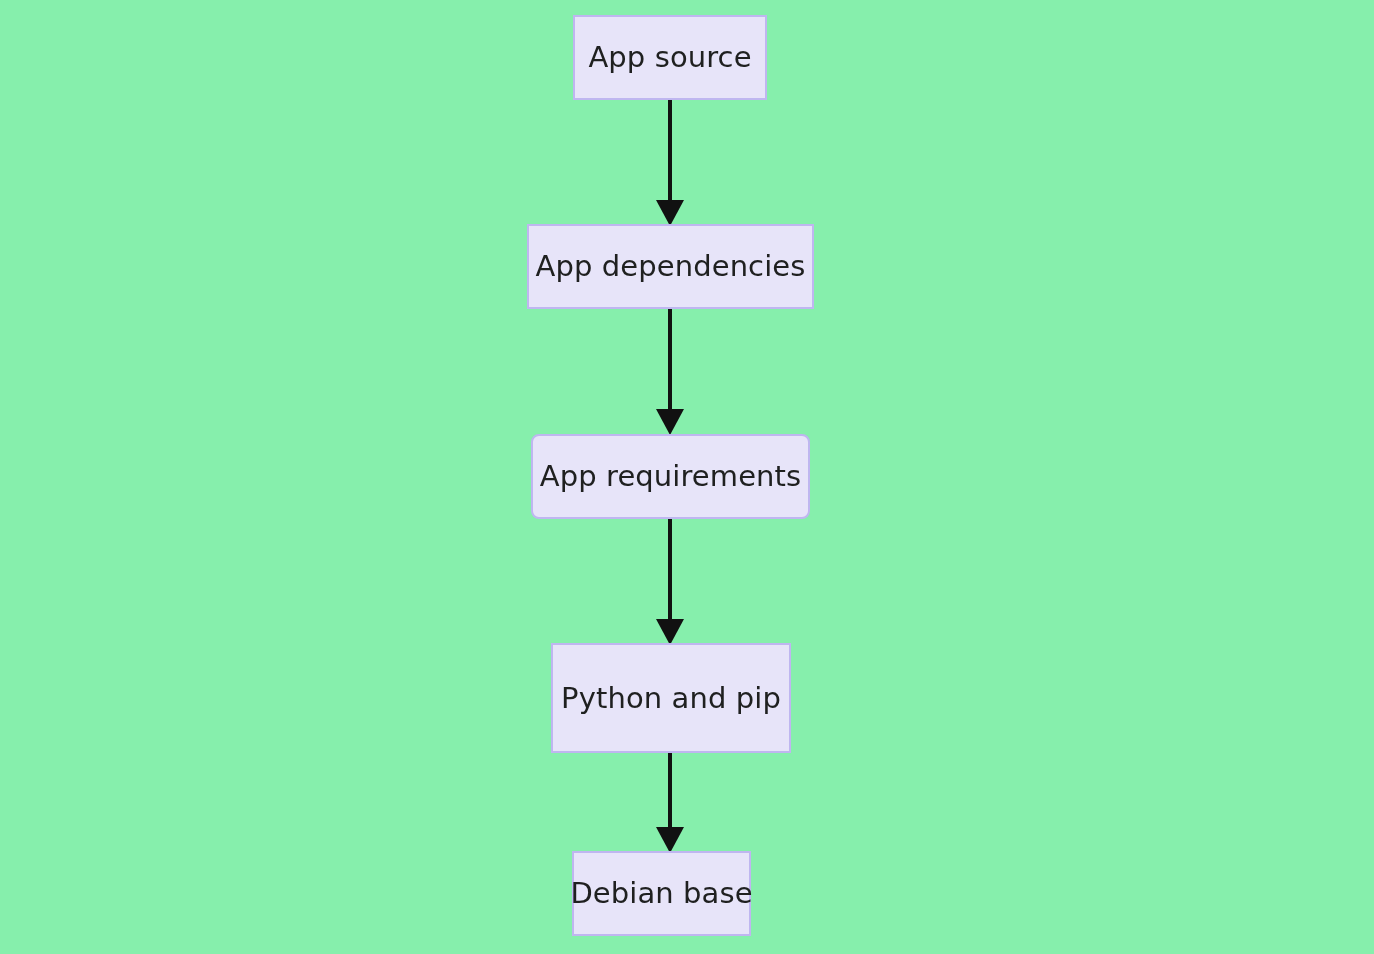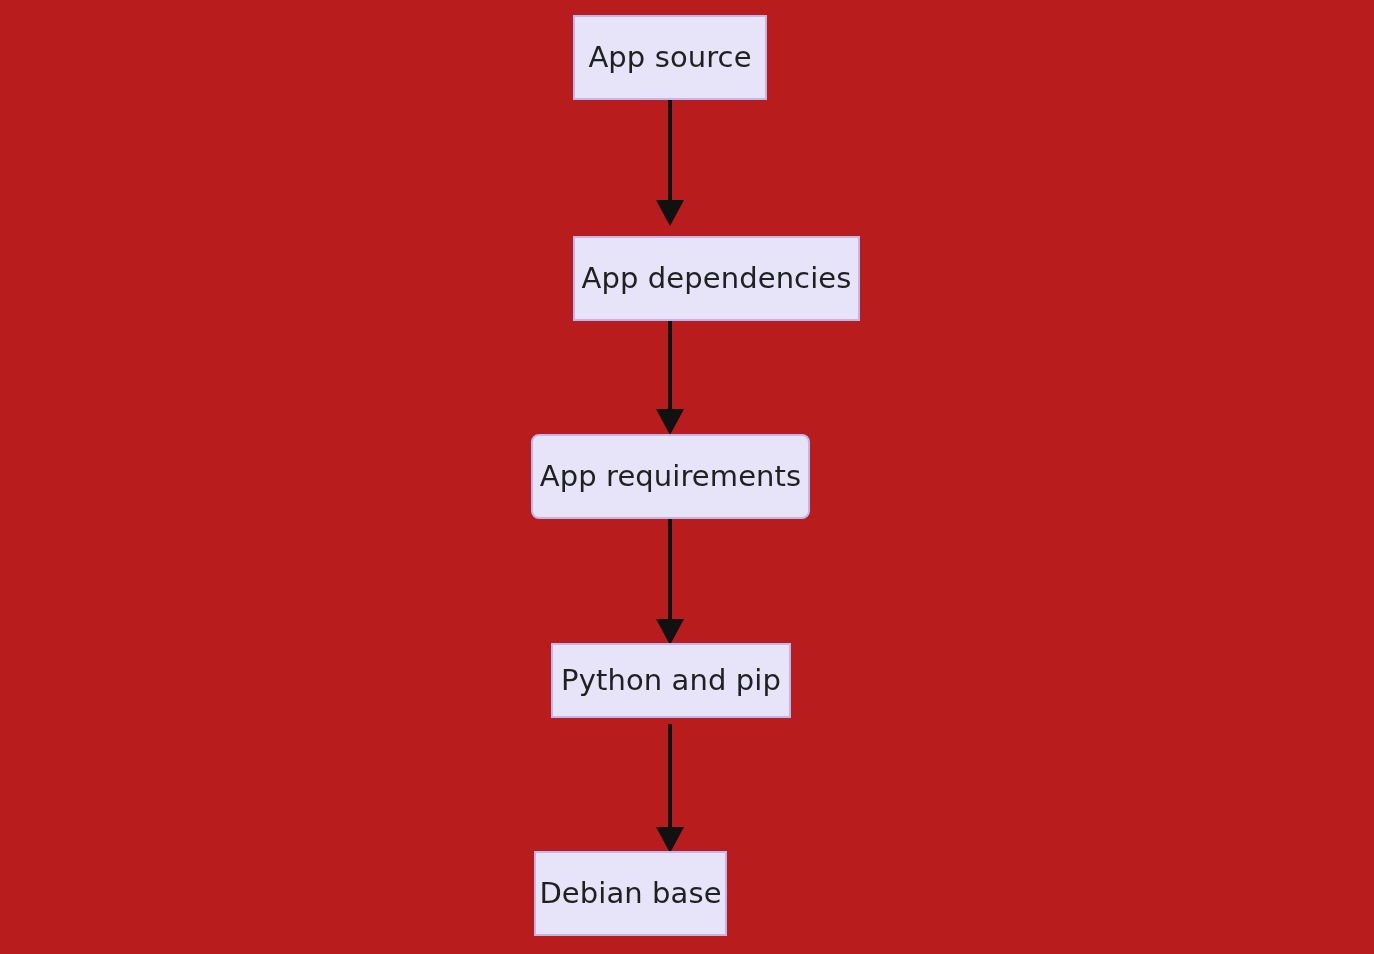--- a/index.html
+++ b/index.html
@@ -11,21 +11,21 @@
     width: 1374px;
     height: 954px;
     overflow: hidden;
     font-family: "DejaVu Sans", "Liberation Sans", sans-serif;
   }
 
   #diagram-root {
     position: relative;
     width: 1374px;
     height: 954px;
-    background: #b91c1c;
+    background: #86efac;
   }
 
   .flow-node {
     position: absolute;
     box-sizing: border-box;
     background: #e7e4f9;
     border: 2px solid #bfb6f0;
     display: flex;
     align-items: center;
     justify-content: center;
@@ -36,24 +36,24 @@
     font-family: "DejaVu Sans", "Liberation Sans", sans-serif;
     font-size: 29px;
     line-height: 1;
     color: #1f2020;
     white-space: nowrap;
     letter-spacing: 0.1px;
   }
 
   
   #node-app-source      { left: 573px; top: 15px;  width: 194px; height: 85px; }
-  #node-app-deps        { left: 527px; top: 236px; width: 287px; height: 85px; margin-left: 46px; }
+  #node-app-deps        { left: 527px; top: 224px; width: 287px; height: 85px; }
   #node-app-reqs        { left: 531px; top: 434px; width: 279px; height: 85px; border-radius: 8px; }
-  #node-python-pip      { left: 551px; top: 643px; width: 240px; height: 75px; }
-  #node-debian-base     { left: 534px; top: 851px; width: 193px; height: 85px; text-align: right; }
+  #node-python-pip      { left: 551px; top: 643px; width: 240px; height: 110px; }
+  #node-debian-base     { left: 572px; top: 851px; width: 179px; height: 85px; text-align: right; }
 
   .flow-edge {
     position: absolute;
     z-index: 1;
     overflow: visible;
   }
   .edge-line {
     stroke: #111111;
     stroke-width: 4;
     fill: none;

